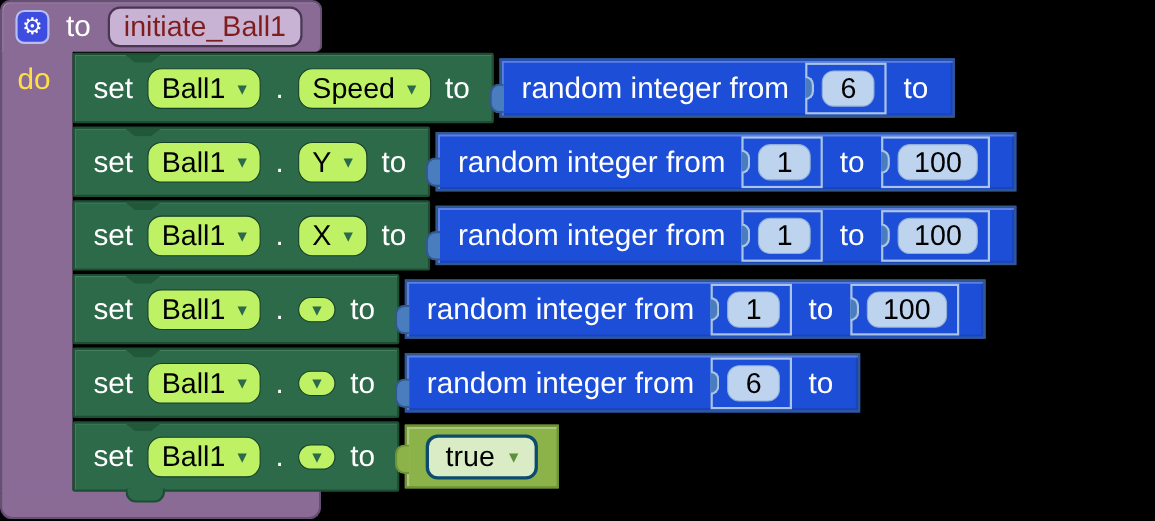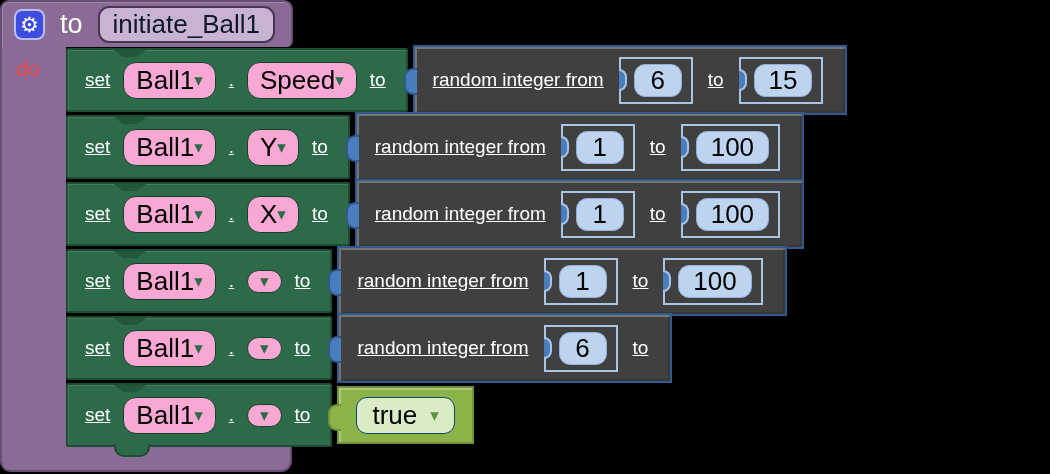--- a/index.html
+++ b/index.html
@@ -18,63 +18,63 @@
     box-shadow:inset 1px 1px 0 rgba(255,255,255,.18);
   }
   .gear-btn{
     width:31px;height:31px;border-radius:8px;background:#3f4ce0;
     border:2px solid #b9bef2;color:#fff;display:flex;align-items:center;
     justify-content:center;font-size:21px;line-height:1;cursor:pointer;box-sizing:border-box;
   }
   .kw{color:#fff;font-size:27px;}
   .name-field{
     background:#c9b3d4;border:2px solid #4a3553;border-radius:11px;
-    padding:1px 13px;font-size:26px;color:#0f172a;
+    padding:1px 13px;font-size:26px;color:#7f1d1d;
   }
   .proc-spine{
     position:absolute;left:0;top:45px;width:66px;height:403px;z-index:1;
     background:#8a6b96;border-left:2px solid #664f72;box-sizing:border-box;
   }
   .proc-bottom{
     position:absolute;left:0;top:446px;width:292px;height:26px;z-index:1;
     background:#8a6b96;border:2px solid #664f72;border-top:none;
     border-radius:0 0 11px 11px;box-sizing:border-box;
   }
-  .do-label{position:absolute;left:16px;top:57px;color:#ef4444;font-size:21px;z-index:2;}
+  .do-label{position:absolute;left:16px;top:57px;color:#fde047;font-size:27px;z-index:2;}
 
   
   .rows{position:absolute;left:66px;top:48px;z-index:2;display:flex;flex-direction:column;gap:3px;}
   .row{display:flex;align-items:center;height:64px;}
 
   .set-block{
     position:relative;display:flex;align-items:center;gap:13px;height:64px;
     padding:0 20px 0 17px;background:#2d6a4a;border:2px solid #1d4e33;
     box-sizing:border-box;border-radius:2px;
     box-shadow:inset 1px 1px 0 rgba(255,255,255,.12);
   }
   .set-block::before{ 
     content:"";position:absolute;top:0;left:46px;width:32px;height:7px;
     background:#215839;clip-path:polygon(0 0,100% 0,72% 100%,28% 100%);
   }
   .row:last-child .set-block::after{ 
     content:"";position:absolute;bottom:-12px;left:46px;width:36px;height:13px;
     background:#2d6a4a;border:2px solid #1d4e33;border-top:none;
     border-radius:0 0 10px 10px;box-sizing:border-box;
   }
-  .w{color:#fff;font-size:19px;white-space:nowrap;text-decoration:underline;}
+  .w{color:#fff;font-size:27px;white-space:nowrap;}
   .g-field{
-    display:flex;align-items:center;background:#f9a8d4;
+    display:flex;align-items:center;gap:11px;background:#bef264;
     border:1px solid #16402a;border-radius:13px;padding:2px 12px;
     font-size:26px;color:#000;cursor:pointer;white-space:nowrap;
   }
   .g-arr{color:#2d6a4a;font-size:17px;line-height:1;}
 
   .val-block{
-    position:relative;display:flex;align-items:center;gap:15px;height:70px;
-    margin-left:5px;padding:0 22px 0 18px;background:#404040;
+    position:relative;display:flex;align-items:center;gap:15px;height:54px;
+    margin-left:5px;padding:0 22px 0 18px;background:#1d4ed8;
     border:2px solid #31598e;box-sizing:border-box;
     box-shadow:inset 2px 2px 0 rgba(255,255,255,.28), inset -2px -2px 0 rgba(0,0,0,.12);
   }
   .val-block::before{ 
     content:"";position:absolute;left:-11px;top:21px;width:13px;height:27px;
     background:#4a7dbd;border:2px solid #31598e;border-right:none;
     border-radius:9px 0 0 9px;box-sizing:border-box;
   }
   .socket{
     position:relative;display:flex;align-items:center;
@@ -96,21 +96,21 @@
     margin-left:5px;padding:0 17px;background:#8cb24a;border:2px solid #6f9335;
     box-sizing:border-box;box-shadow:inset 2px 2px 0 rgba(255,255,255,.28);
   }
   .logic-block::before{
     content:"";position:absolute;left:-11px;top:16px;width:13px;height:27px;
     background:#8cb24a;border:2px solid #6f9335;border-right:none;
     border-radius:9px 0 0 9px;box-sizing:border-box;
   }
   .l-field{
     display:flex;align-items:center;gap:13px;background:#d9ecc6;
-    border:1px solid #0c4a6e;border-radius:11px;padding:2px 15px;
+    border:3px solid #0c4a6e;border-radius:11px;padding:2px 15px;
     font-size:26px;color:#000;cursor:pointer;white-space:nowrap;
   }
   .l-arr{color:#5d8f3c;font-size:17px;line-height:1;}
 </style>
 </head>
 <body>
 
 <div class="canvas">
 
   <div class="proc-spine"></div>
@@ -141,23 +141,20 @@
           <span class="g-arr">▾</span>
         </div>
         <span class="w">to</span>
       </div>
       <div class="val-block">
         <span class="w">random integer from</span>
         <div class="socket">
           <span class="num-field">6</span>
         </div>
         <span class="w">to</span>
-        <div class="socket">
-          <span class="num-field">15</span>
-        </div>
       </div>
     </div>
 
     <div class="row">
       <div class="set-block">
         <span class="w">set</span>
         <div class="g-field">
           <span>Ball1</span>
           <span class="g-arr">▾</span>
         </div>

